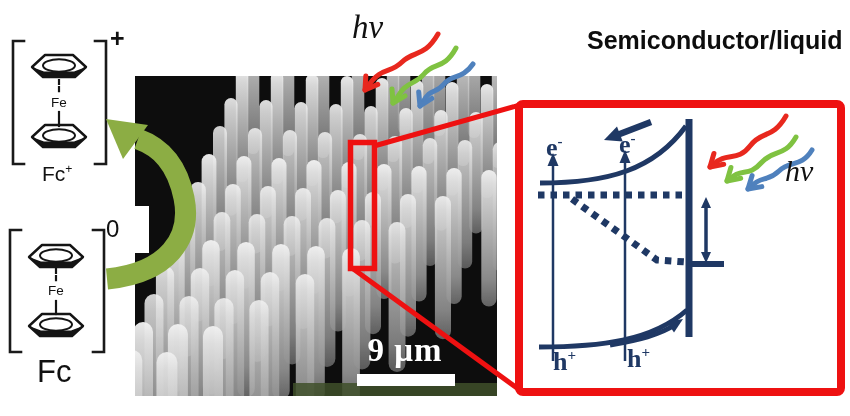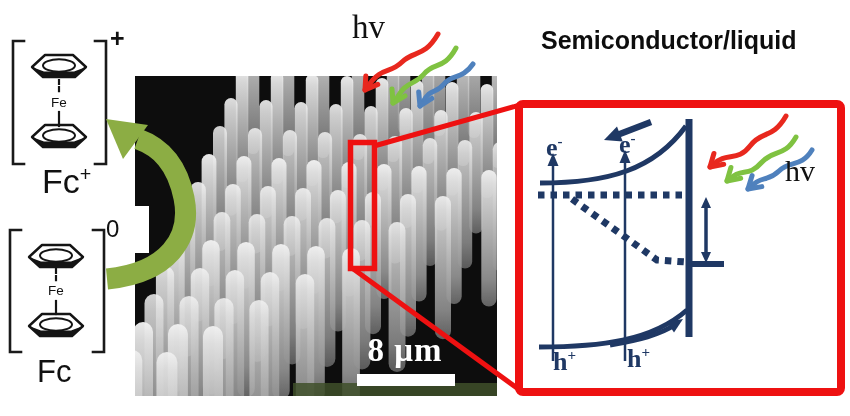--- a/index.html
+++ b/index.html
@@ -2,28 +2,28 @@
 <html style="--navy: #1f3864; --box_red: #ee1111; --photon_red: #e8281e; --photon_green: #7fc241; --photon_blue: #4f81bd; --cycle_green: #8cad44;"><head>
 <meta charset="utf-8">
 <style>
   html,body{margin:0;padding:0;background:#fff;}
   .fig{position:relative;width:850px;height:416px;background:#fff;overflow:hidden;
        font-family:"Liberation Sans",sans-serif;}
   .art{position:absolute;left:0;top:0;}
   .lbl{position:absolute;white-space:nowrap;color:#111;}
   .serif{font-family:"Liberation Serif",serif;}
   .sans{font-family:"Liberation Sans",sans-serif;}
-  .ital{}
+  .ital{font-style:italic;}
   .bold{font-weight:bold;}
   .navytx{color:var(--navy);}
   .whitetx{color:#ffffff;}
   .lbl sup{font-size:58%;vertical-align:super;line-height:0;}
   .nv{stroke:var(--navy);fill:none;}
   .red-stroke{stroke:var(--box_red);fill:none;}
-  .title{font-weight:bold;font-size:25px;line-height:1.16;color:#0d0d0d;}
+  .title{font-weight:bold;font-size:25px;line-height:1.16;color:#0d0d0d;margin-left:46px;}
 </style>
 </head>
 <body>
 
 <div class="fig">
 
   <svg class="art" width="850" height="416" viewBox="0 0 850 416">
     <defs>
       <linearGradient id="pillarGrad" x1="0" y1="0" x2="0" y2="1">
         <stop offset="0" stop-color="#f2f2f2"></stop>
@@ -217,33 +217,33 @@
         <g>
           <path d="M812 150 C801 168 790 160 779 171 C768 182 760 176 752 186" stroke="#4f81bd" stroke-width="5" fill="none" stroke-linecap="round"></path>
           <path d="M748 189 L752.1 175.6" stroke="#4f81bd" stroke-width="5" fill="none" stroke-linecap="round"></path>
           <path d="M748 189 L761.8 186.6" stroke="#4f81bd" stroke-width="5" fill="none" stroke-linecap="round"></path>
         </g>
       </g>
   </svg>
 
   <div class="lbl sans bold" style="left:110px;top:24px;font-size:25px;">+</div>
   <div class="lbl sans" style="left:59px;top:95px;font-size:13.5px;transform:translateX(-50%);">Fe</div>
-  <div class="lbl sans" style="left:42px;top:162px;font-size:34px;">
+  <div class="lbl sans" style="left:42px;top:162px;font-size:21px;">
     <span>Fc</span><sup>+</sup>
   </div>
 
   <div class="lbl sans" style="left:106px;top:215px;font-size:24px;">0</div>
   <div class="lbl sans" style="left:56px;top:283px;font-size:13.5px;transform:translateX(-50%);">Fe</div>
   <div class="lbl sans" style="left:37px;top:354px;font-size:31px;">
     <span>Fc</span><sup></sup>
   </div>
 
   <div class="lbl serif ital" style="left:352px;top:9px;font-size:33px;">hv</div>
 
-  <div class="lbl serif bold whitetx" style="left:354px;top:332px;width:102px;text-align:center;font-size:33px;letter-spacing:1px;">8 μm</div>
+  <div class="lbl serif bold whitetx" style="left:354px;top:332px;width:102px;text-align:center;font-size:33px;letter-spacing:1px;">9 μm</div>
 
   <div class="lbl title" style="left:541px;top:26px;">
     <div>Semiconductor/liquid</div>
   </div>
 
   <div class="lbl serif bold navytx" style="left:546px;top:133px;font-size:26px;">
     <span>e</span><sup>-</sup>
   </div>
   <div class="lbl serif bold navytx" style="left:619px;top:130px;font-size:26px;">
     <span>e</span><sup>-</sup>

